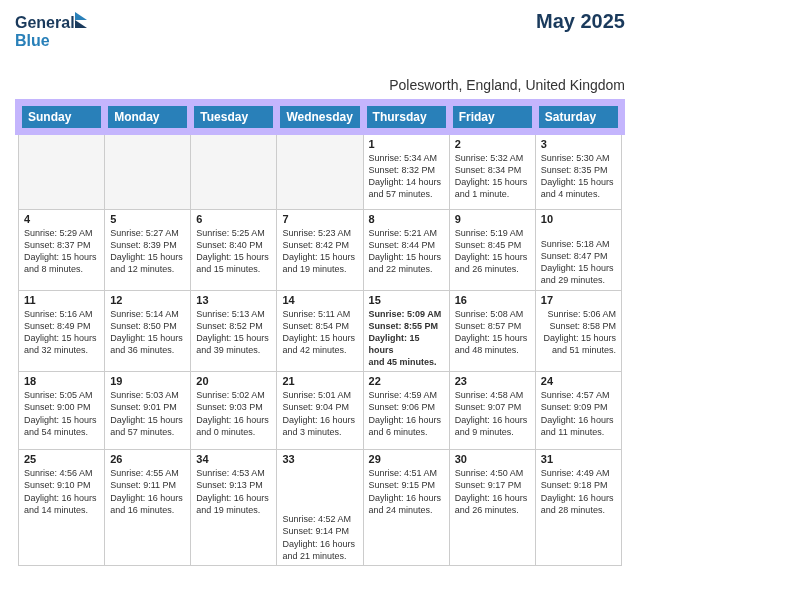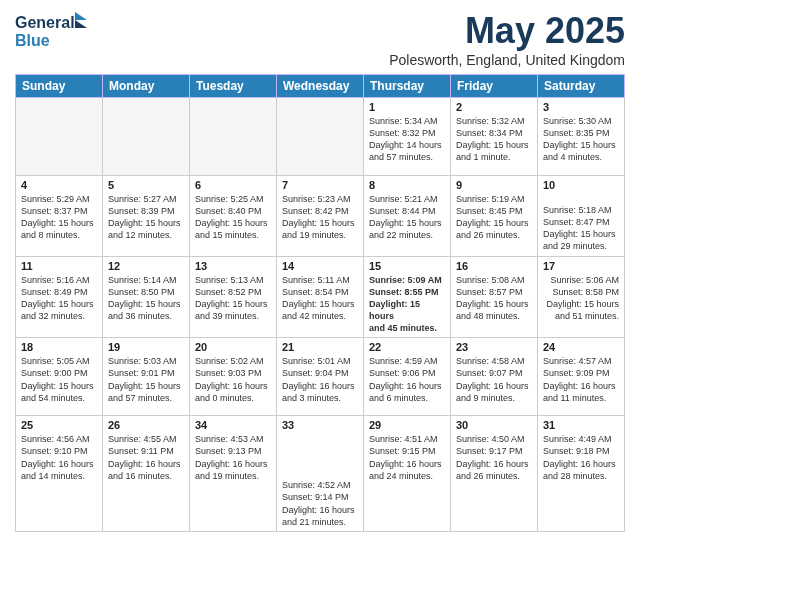--- a/index.html
+++ b/index.html
@@ -23,41 +23,42 @@
     }
     .logo {
       display: flex;
       flex-direction: column;
       align-items: flex-start;
     }
     .title-block {
       text-align: right;
     }
     .month-title {
-      font-size: 36px;
+      font-size: 20px;
       font-weight: bold;
       color: #1a3a5c;
     }
     .location {
       font-size: 14px;
       color: #333;
+      margin-top: 44px;
     }
     table {
       width: 100%;
       border-collapse: collapse;
       table-layout: fixed;
     }
     th {
       background-color: #2980b9;
       color: #fff;
       text-align: left;
       padding: 4px 6px;
       font-size: 12px;
       font-weight: bold;
-      border: 1px solid #c4b5fd;
+      border: 7px solid #c4b5fd;
     }
     td {
       border: 1px solid #ccc;
       vertical-align: top;
       padding: 3px 5px;
       font-size: 9.5px;
       color: #333;
       height: 78px;
       background: #fff;
     }

